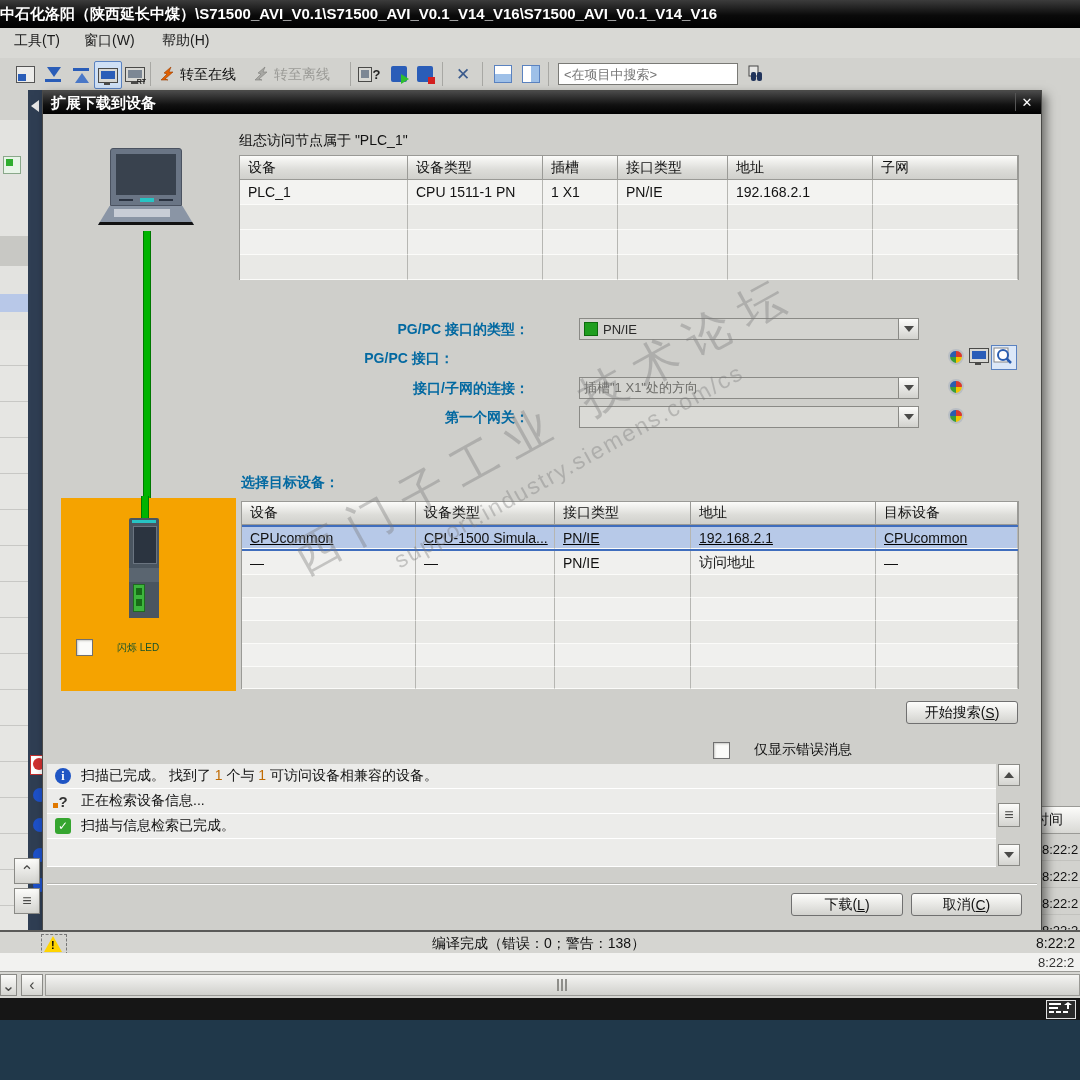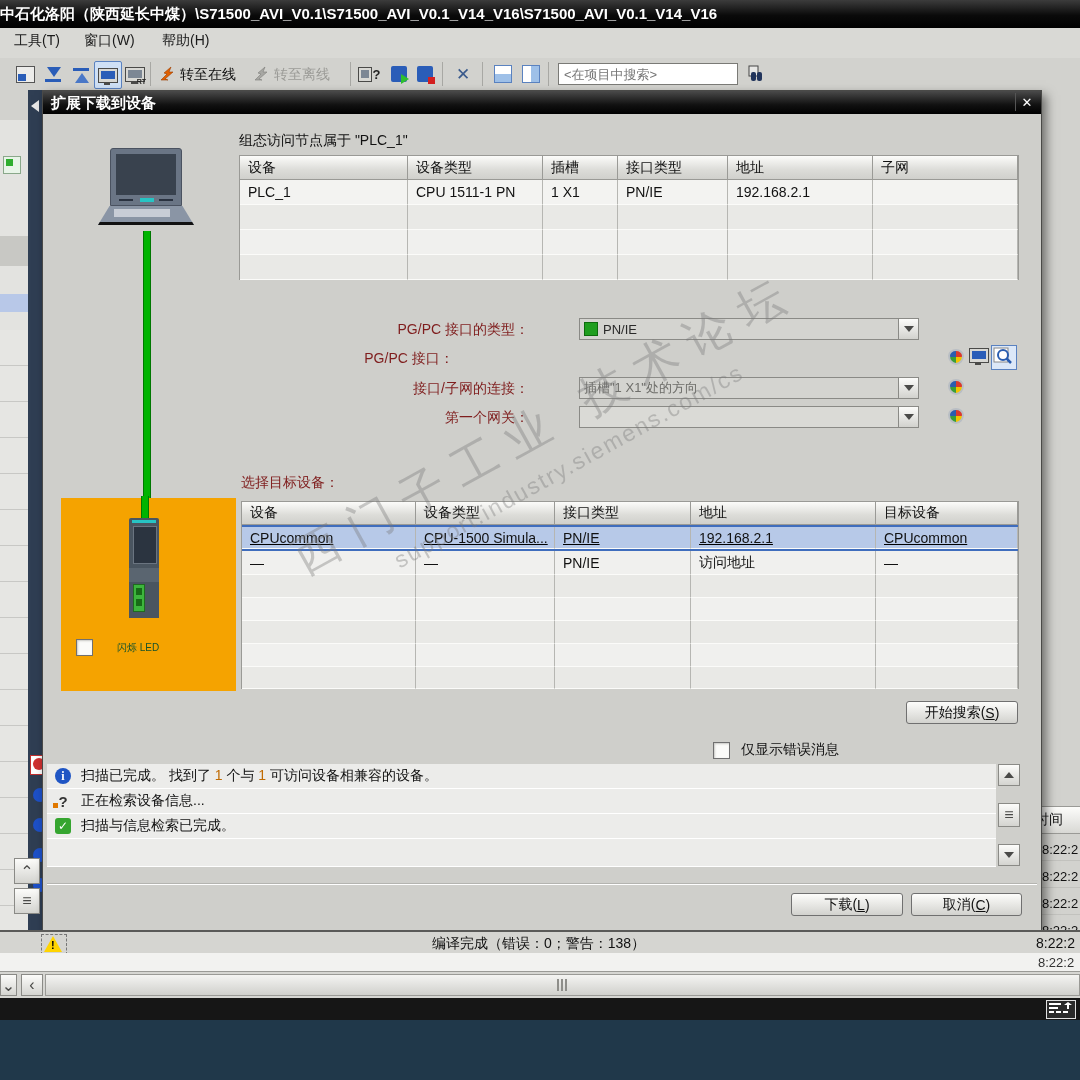--- a/index.html
+++ b/index.html
@@ -35,21 +35,21 @@
   .navstrip{left:28px;top:90px;width:14px;height:908px;background:#2f3e53;}
   .tri-left{width:0;height:0;border-top:6px solid transparent;border-bottom:6px solid transparent;border-right:8px solid #e8e8e8;}
   
   .dialog{left:42px;top:90px;width:998px;height:840px;background:#cfcfcb;border:1px solid #4a4a48;
           box-shadow:4px 5px 10px rgba(0,0,0,.5);z-index:10;}
   .dlg-title{position:absolute;left:0;top:0;width:100%;height:23px;
              background:linear-gradient(#4a4a4a,#111 60%,#000);color:#fff;font-size:15px;font-weight:bold;
              line-height:23px;padding-left:8px;box-sizing:border-box;}
   .dlg-close{position:absolute;right:3px;top:2px;width:22px;height:18px;color:#fff;font-size:13px;
              display:flex;align-items:center;justify-content:center;border-left:1px solid #555;}
-  .gtext{color:#7f1d1d;}
+  .gtext{color:#0369a1;font-weight:bold;}
   .field{position:absolute;height:22px;background:#d4d4d0;border:1px solid #8a8a86;box-sizing:border-box;
          font-size:13px;color:#2a2a2a;display:flex;align-items:center;padding-left:4px;}
   .field .dd{position:absolute;right:0;top:0;width:19px;height:20px;background:linear-gradient(#fcfcfa,#d2d2ce);
              border-left:1px solid #8a8a86;display:flex;align-items:center;justify-content:center;}
   .ddtri{width:0;height:0;border-left:5px solid transparent;border-right:5px solid transparent;border-top:6px solid #4a4a48;}
   .shield{width:16px;height:16px;border-radius:50% 50% 50% 50%/42% 42% 58% 58%;border:2px solid #b9bec4;
           background:conic-gradient(#d93a2e 0 90deg,#f2c500 90deg 180deg,#3a9e3a 180deg 270deg,#2a5db0 270deg 360deg);
           box-sizing:border-box;}
   .btn{position:absolute;height:23px;background:linear-gradient(#fefefe,#dedeb a0 0%,#d2d2ce);
        background:linear-gradient(#fdfdfb,#d2d2ce);border:1px solid #707070;border-radius:3px;
@@ -452,21 +452,21 @@
 
     <div class="btn" style="left:863px;top:610px;width:112px">
       <span>开始搜索(</span>
         <u>S</u>
         <span>)</span>
     </div>
 
     <div class="a nowrap" style="left:6px;top:686px;font-size:14px;color:#701a75">在线状态信息：</div>
     <div class="a" style="left:670px;top:650px;display:flex;align-items:center">
       <div class="cb"></div>
-      <span style="font-size:14px;color:#111;margin-left:11px">仅显示错误消息</span>
+      <span style="font-size:14px;color:#111;margin-left:24px">仅显示错误消息</span>
     </div>
 
     <div class="msgrow" style="top:673px">
       <span class="msgico ico-info">i</span>
       <span><span>扫描已完成。 找到了 </span><span class="num">1</span><span> 个与 </span><span class="num">1</span><span> 可访问设备相兼容的设备。</span></span>
     </div>
     <div class="msgrow" style="top:698px">
       <span class="msgico ico-q">?</span>
       <span>正在检索设备信息...</span>
     </div>

